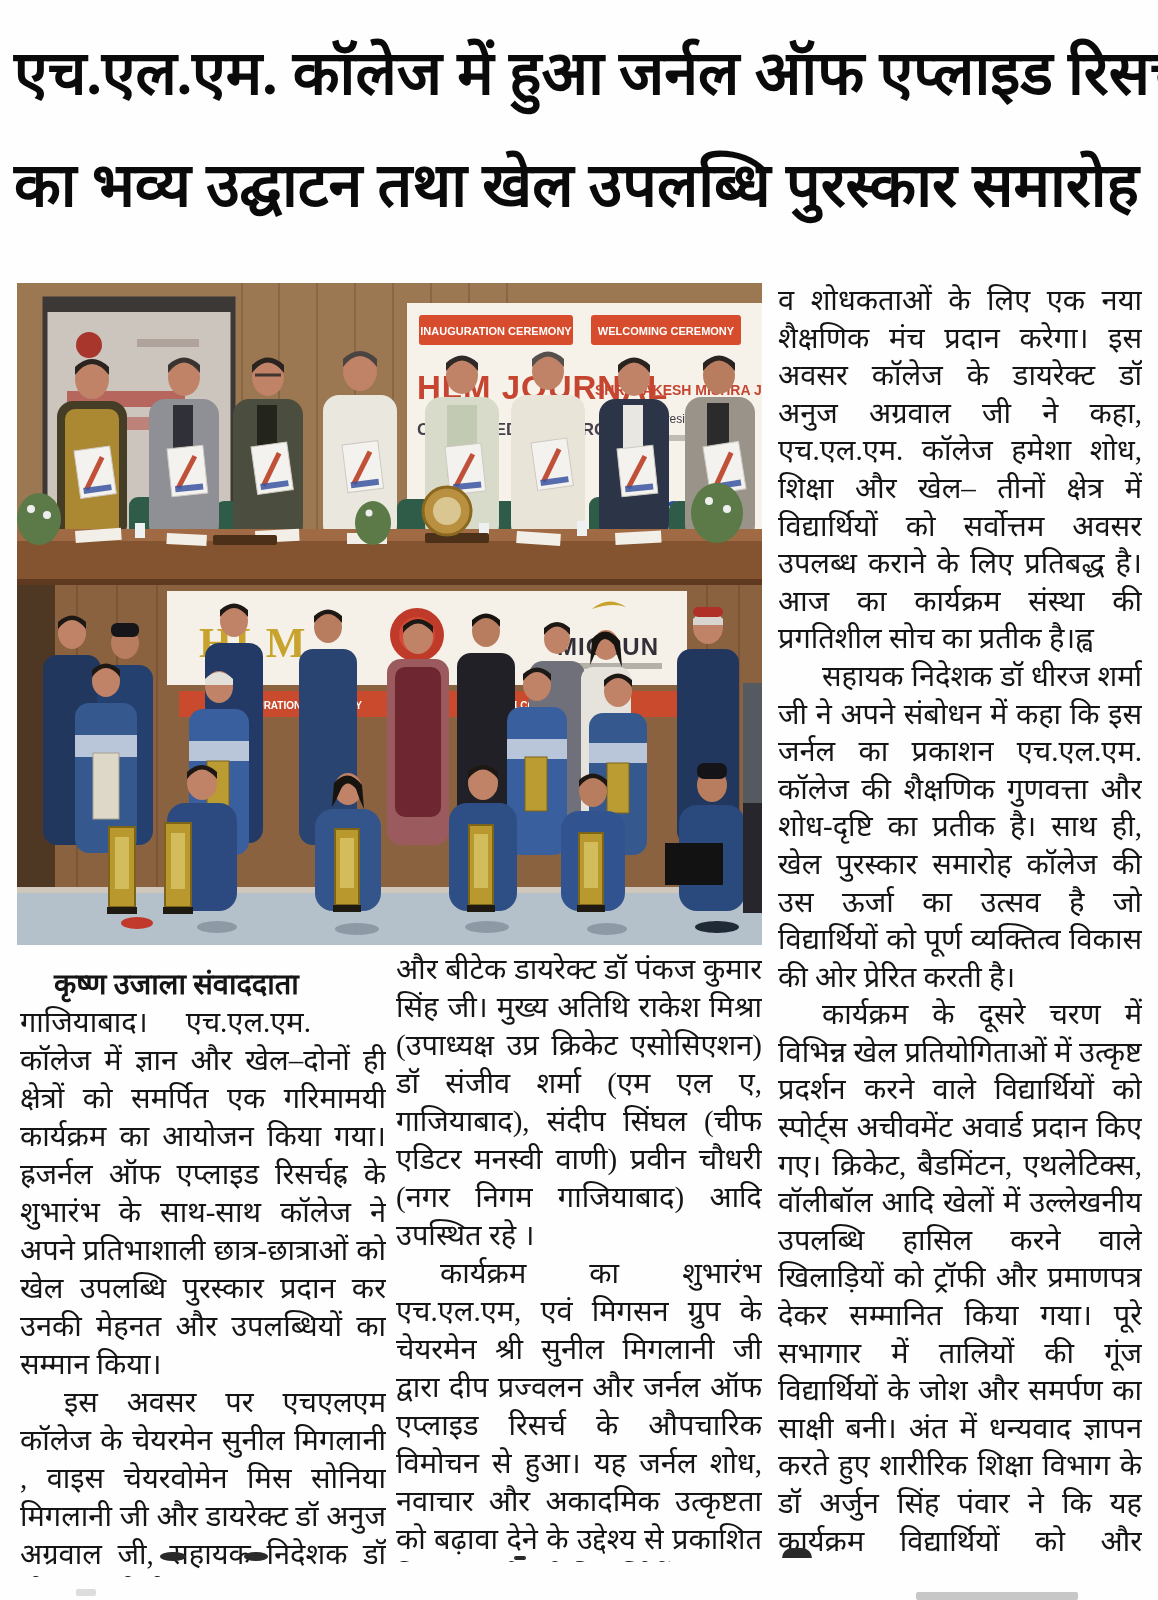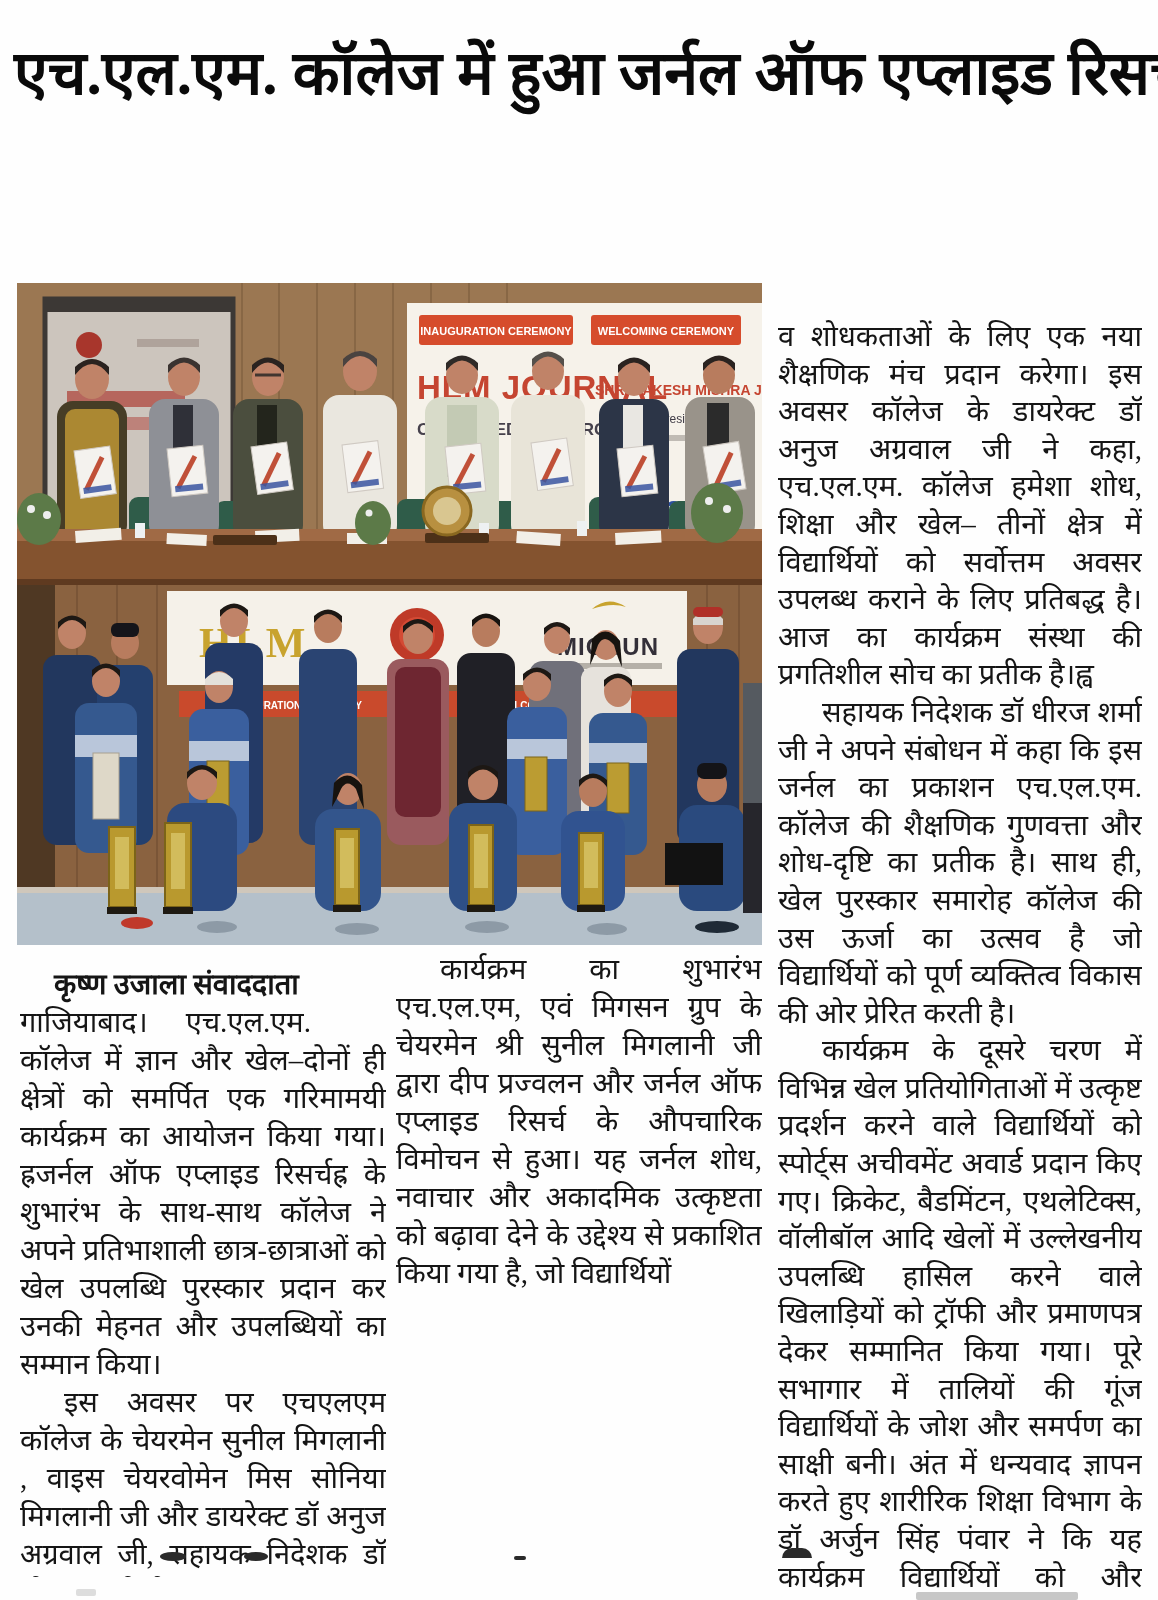--- a/index.html
+++ b/index.html
@@ -6,36 +6,37 @@
   .page{position:relative;width:1158px;height:1600px;background:#fefefe;overflow:hidden;
         font-family:"Liberation Serif","DejaVu Serif",serif;color:#151515;}
   .headline{position:absolute;left:14px;top:18px;width:1132px;font-weight:bold;color:#0a0a0a;}
   .headline .hl{display:block;font-size:61px;line-height:112px;white-space:nowrap;letter-spacing:0;}
   .photo-wrap{position:absolute;left:17px;top:283px;width:745px;height:662px;background:#0f766e;}
   .photo-wrap svg{display:block;width:745px;height:662px;}
   .col{position:absolute;text-align:justify;overflow:hidden;}
   .col p{margin:0;}
   .col-left{left:20px;top:950px;width:366px;height:612px;font-size:29px;line-height:38px;margin-top:15px;}
   .col-mid{left:396px;top:950px;width:366px;height:612px;font-size:29px;line-height:38px;}
-  .col-right{left:778px;top:282px;width:364px;height:1280px;font-size:29px;line-height:37.6px;margin-top:36px;}
+  .col-right{left:778px;top:282px;width:364px;height:1280px;font-size:29px;line-height:37.6px;}
   .byline{font-weight:bold;text-indent:34px;}
   .dateline{font-weight:normal;}
   .indent{text-indent:44px;}
   .dl-gap{display:inline-block;width:38px;}
   .remnant{position:absolute;background:#2a2a2a;border-radius:50%;}
   .remnant.bar{border-radius:2px;}
   .gray-bar{position:absolute;background:#c7c7c7;border-radius:2px;}
 </style>
 </head>
 <body>
 
 <div class="page">
 
   <div class="headline">
     <span class="hl">एच.एल.एम. कॉलेज में हुआ जर्नल ऑफ एप्लाइड रिसर्च</span>
+    <span class="hl">का भव्य उद्घाटन तथा खेल उपलब्धि पुरस्कार समारोह</span>
   </div>
 
   <div class="photo-wrap">
     <svg viewBox="0 0 745 662" xmlns="http://www.w3.org/2000/svg">
 
       <g>
         <rect x="0" y="0" width="745" height="302" fill="#9b7752"></rect>
         <g stroke="#7a5a3c" stroke-width="2" opacity="0.55">
           <line x1="225" y1="0" x2="225" y2="250"></line>
             <line x1="262" y1="0" x2="262" y2="250"></line>
@@ -393,20 +394,21 @@
     </svg>
   </div>
 
   <div class="col col-left">
     <p class="byline">कृष्ण उजाला संवाददाता</p>
     <p><span class="dateline">गाजियाबाद।</span><span class="dl-gap"></span><span>एच.एल.एम. कॉलेज में ज्ञान और खेल–दोनों ही क्षेत्रों को समर्पित एक गरिमामयी कार्यक्रम का आयोजन किया गया। ह्रजर्नल ऑफ एप्लाइड रिसर्चह्र के शुभारंभ के साथ-साथ कॉलेज ने अपने प्रतिभाशाली छात्र-छात्राओं को खेल उपलब्धि पुरस्कार प्रदान कर उनकी मेहनत और उपलब्धियों का सम्मान किया।</span></p>
     <p class="indent">इस अवसर पर एचएलएम कॉलेज के चेयरमेन सुनील मिगलानी , वाइस चेयरवोमेन मिस सोनिया मिगलानी जी और डायरेक्ट डॉ अनुज अग्रवाल जी, सहायक निदेशक डॉ धीरज शर्मा जी ,</p>
   </div>
 
   <div class="col col-mid">
+    <p>और बीटेक डायरेक्ट डॉ पंकज कुमार सिंह जी। मुख्य अतिथि राकेश मिश्रा (उपाध्यक्ष उप्र क्रिकेट एसोसिएशन) डॉ संजीव शर्मा (एम एल ए, गाजियाबाद), संदीप सिंघल (चीफ एडिटर मनस्वी वाणी) प्रवीन चौधरी (नगर निगम गाजियाबाद) आदि उपस्थित रहे ।</p>
     <p class="indent">कार्यक्रम का शुभारंभ एच.एल.एम, एवं मिगसन ग्रुप के चेयरमेन श्री सुनील मिगलानी जी द्वारा दीप प्रज्वलन और जर्नल ऑफ एप्लाइड रिसर्च के औपचारिक विमोचन से हुआ। यह जर्नल शोध, नवाचार और अकादमिक उत्कृष्टता को बढ़ावा देने के उद्देश्य से प्रकाशित किया गया है, जो विद्यार्थियों</p>
   </div>
 
   <div class="col col-right">
     <p>व शोधकताओं के लिए एक नया शैक्षणिक मंच प्रदान करेगा। इस अवसर कॉलेज के डायरेक्ट डॉ अनुज अग्रवाल जी ने कहा, एच.एल.एम. कॉलेज हमेशा शोध, शिक्षा और खेल– तीनों क्षेत्र में विद्यार्थियों को सर्वोत्तम अवसर उपलब्ध कराने के लिए प्रतिबद्ध है। आज का कार्यक्रम संस्था की प्रगतिशील सोच का प्रतीक है।ह्व</p>
     <p class="indent">सहायक निदेशक डॉ धीरज शर्मा जी ने अपने संबोधन में कहा कि इस जर्नल का प्रकाशन एच.एल.एम. कॉलेज की शैक्षणिक गुणवत्ता और शोध-दृष्टि का प्रतीक है। साथ ही, खेल पुरस्कार समारोह कॉलेज की उस ऊर्जा का उत्सव है जो विद्यार्थियों को पूर्ण व्यक्तित्व विकास की ओर प्रेरित करती है।</p>
     <p class="indent">कार्यक्रम के दूसरे चरण में विभिन्न खेल प्रतियोगिताओं में उत्कृष्ट प्रदर्शन करने वाले विद्यार्थियों को स्पोर्ट्स अचीवमेंट अवार्ड प्रदान किए गए। क्रिकेट, बैडमिंटन, एथलेटिक्स, वॉलीबॉल आदि खेलों में उल्लेखनीय उपलब्धि हासिल करने वाले खिलाड़ियों को ट्रॉफी और प्रमाणपत्र देकर सम्मानित किया गया। पूरे सभागार में तालियों की गूंज विद्यार्थियों के जोश और समर्पण का साक्षी बनी। अंत में धन्यवाद ज्ञापन करते हुए शारीरिक शिक्षा विभाग के डॉ अर्जुन सिंह पंवार ने कि यह कार्यक्रम विद्यार्थियों को और ऊँचाइयों तक पहुँचने के लिए प्रेरित करता रहेगा।</p>
   </div>
 
   <div class="remnant" style="left:160px;top:1552px;width:26px;height:9px;"></div>

